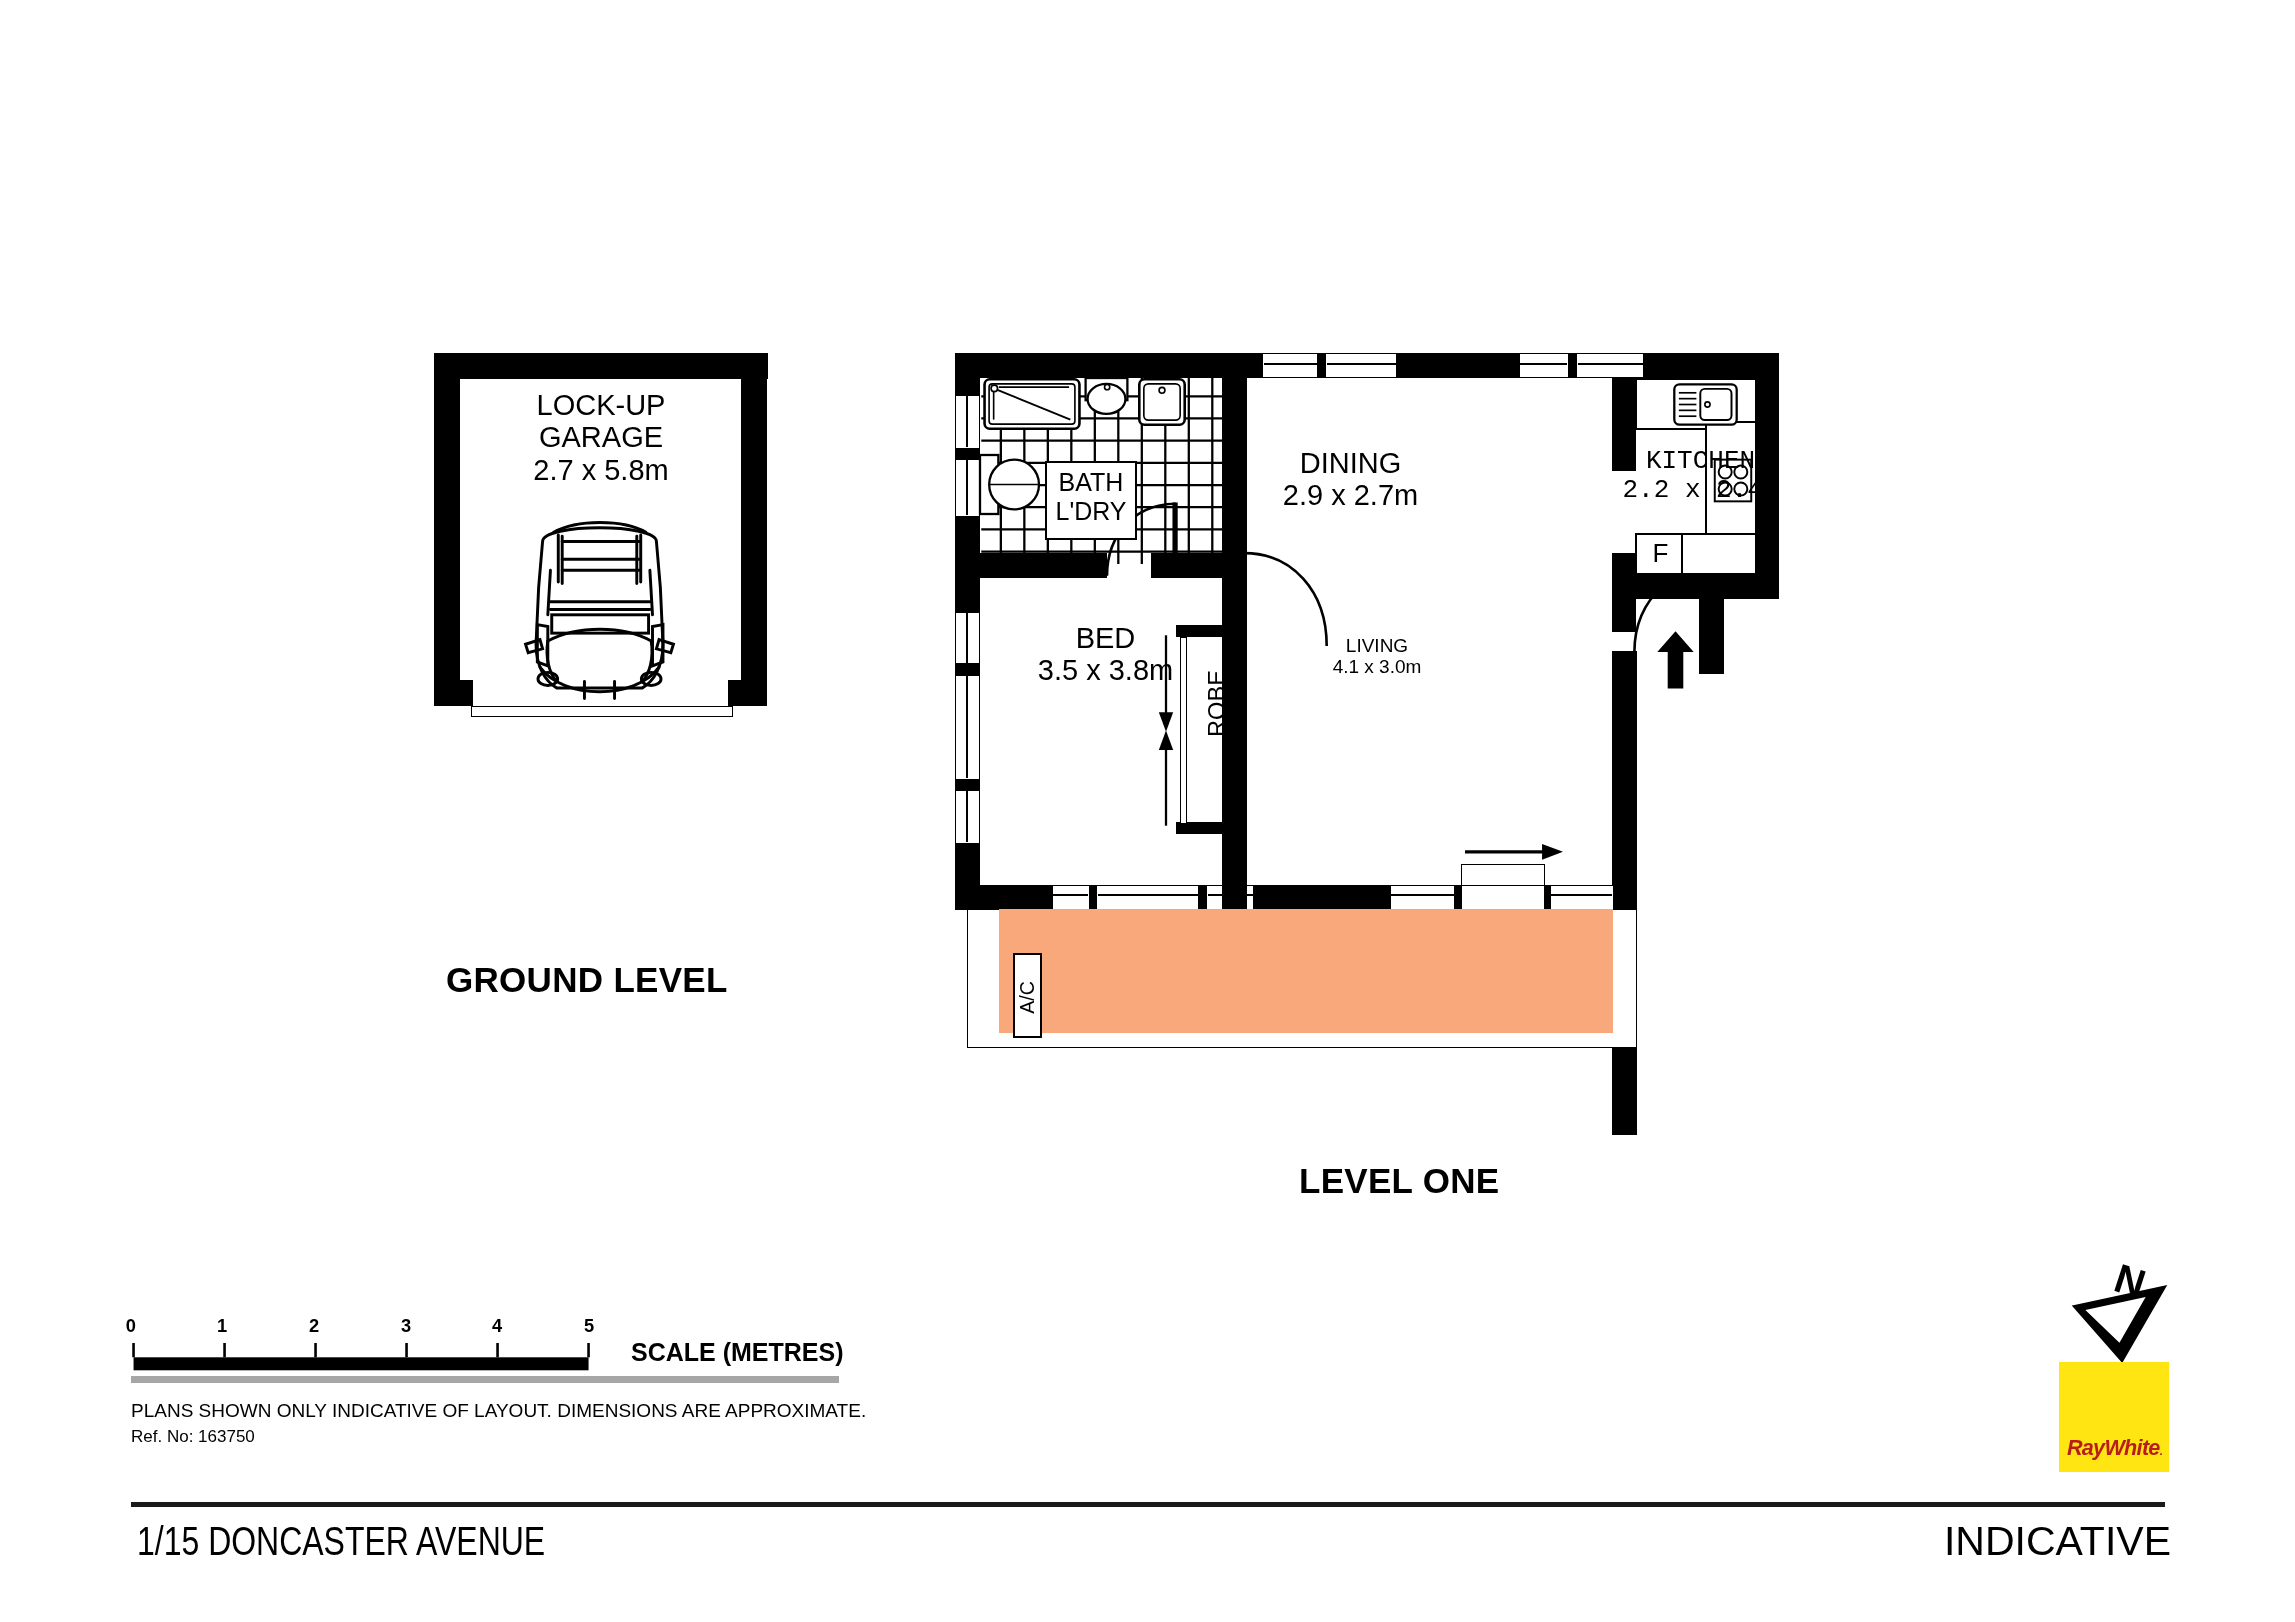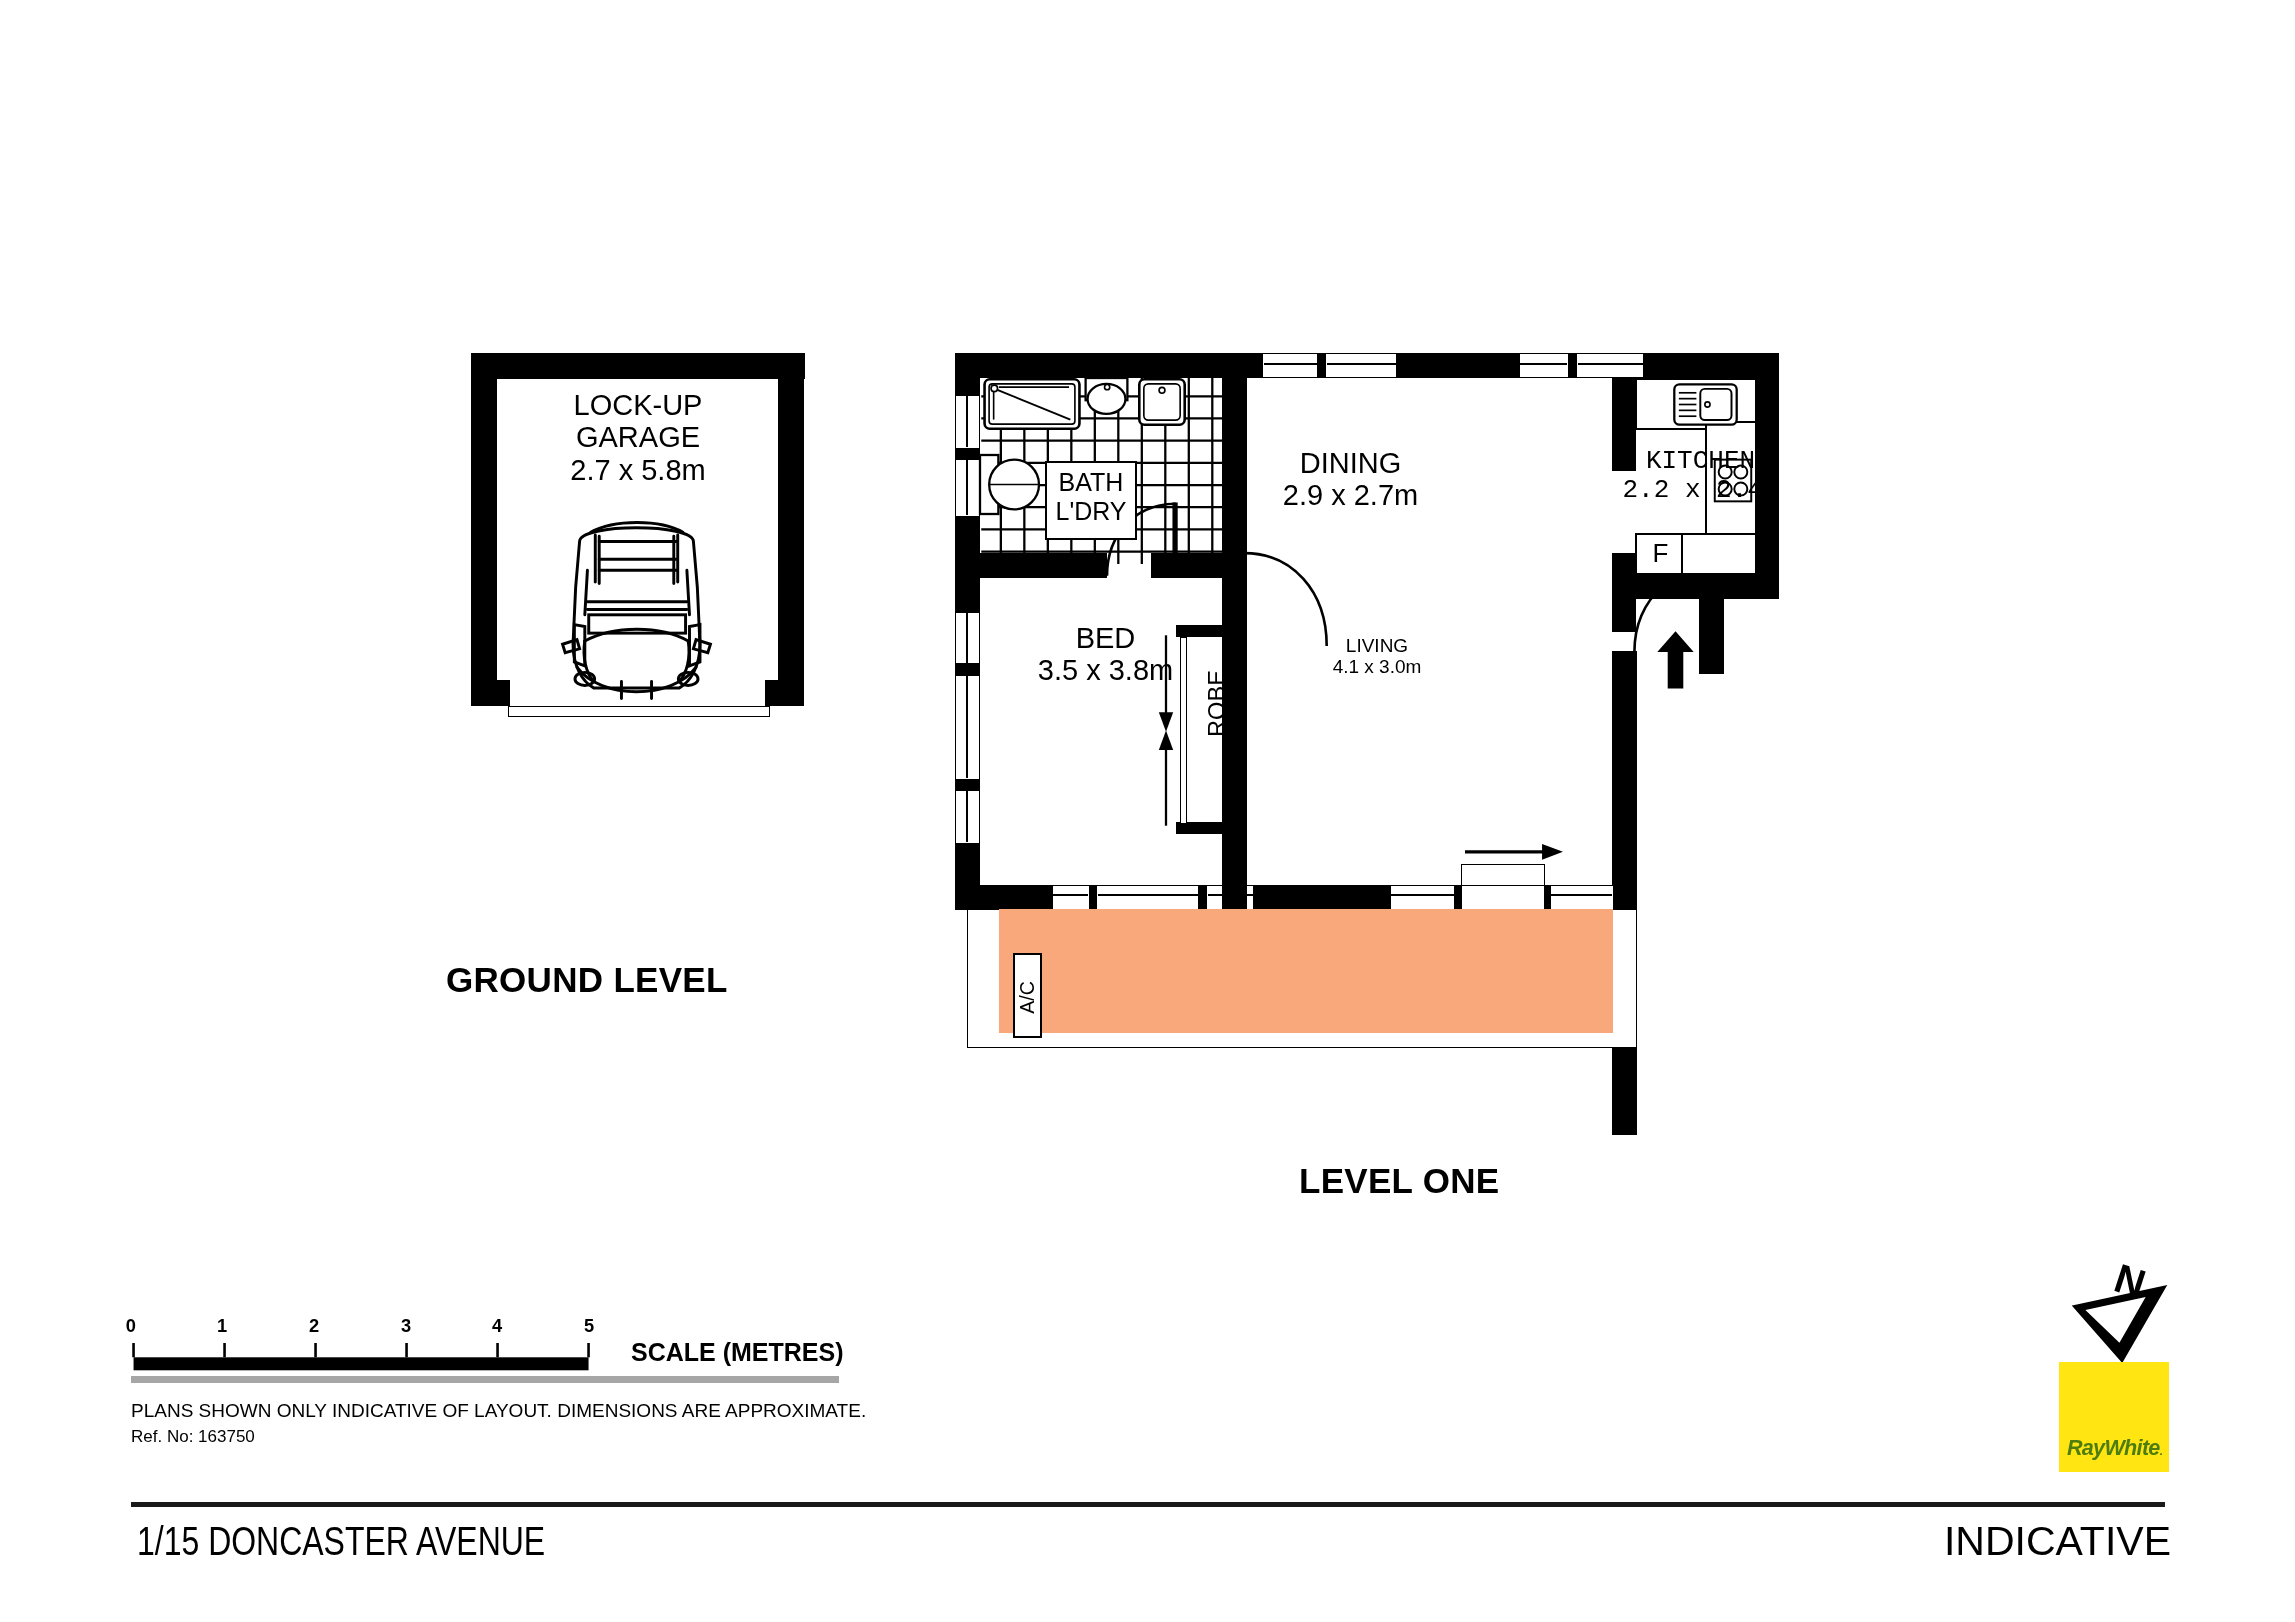--- a/index.html
+++ b/index.html
@@ -11,21 +11,21 @@
               font-family:"Liberation Sans",sans-serif;white-space:nowrap;}
   .level-label{position:absolute;font-weight:bold;letter-spacing:0.3px;
                font-family:"Liberation Sans",sans-serif;}
   .thin{position:absolute;border:1.3px solid #000;background:#fff;box-sizing:border-box;}
   .white{position:absolute;background:#fff;}
   svg{display:block;overflow:visible;}
 </style>
 </head>
 <body>
 
-<div class="abs" style="left:471px;top:353px;width:334px;height:366px;">
+<div class="abs" style="left:434px;top:353px;width:334px;height:366px;">
 
   <div class="wall" style="left:0;top:0;width:334px;height:26px;"></div>
   <div class="wall" style="left:0;top:0;width:26px;height:353px;"></div>
   <div class="wall" style="left:307px;top:0;width:26px;height:353px;"></div>
 
   <div class="wall" style="left:0;top:327px;width:39px;height:26px;"></div>
   <div class="wall" style="left:294px;top:327px;width:39px;height:26px;"></div>
 
   <div class="thin" style="left:37px;top:353px;width:262px;height:10.5px;border-width:1.3px;"></div>
 
@@ -309,21 +309,21 @@
     <text x="58" y="62" font-family="'Liberation Sans',sans-serif" font-size="62" font-weight="bold" fill="#000">N</text>
   </g>
   <path d="M10 78 L150 48 L84 162 Z" fill="none" stroke="#000" stroke-width="3"></path>
   <path d="M10 78 L150 48 L84 162 Z" fill="#000" fill-rule="evenodd" d2="" stroke="none" transform="translate(0,0)" opacity="0"></path>
 
   <path d="M10 78 L150 48 L84 162 Z M28 84 L120 64 L80 134 Z" fill="#000" fill-rule="evenodd"></path>
 </svg>
 
 <div class="abs" style="left:2059px;top:1362px;width:110px;height:110px;background:#FFE512;">
   <div class="abs" style="left:7.9px;top:73px;font-size:21.6px;font-weight:bold;font-style:italic;
-              color:#4d7c0f;letter-spacing:-0.7px;white-space:nowrap;">
+              color:#b91c1c;letter-spacing:-0.7px;white-space:nowrap;">
     <span>Ray</span><span>White</span><span style="font-size:11.8px;">.</span>
   </div>
 </div>
 
 <div class="abs" style="left:131px;top:1502px;width:2034px;height:4.6px;background:#1A1A1A;"></div>
 
 <div class="abs" style="left:137px;top:1518px;font-size:41px;font-weight:normal;
             transform:scaleX(0.78);transform-origin:left top;white-space:nowrap;">1/15 DONCASTER AVENUE</div>
 
 <div class="abs" style="right:124px;top:1518px;font-size:41px;font-weight:normal;

